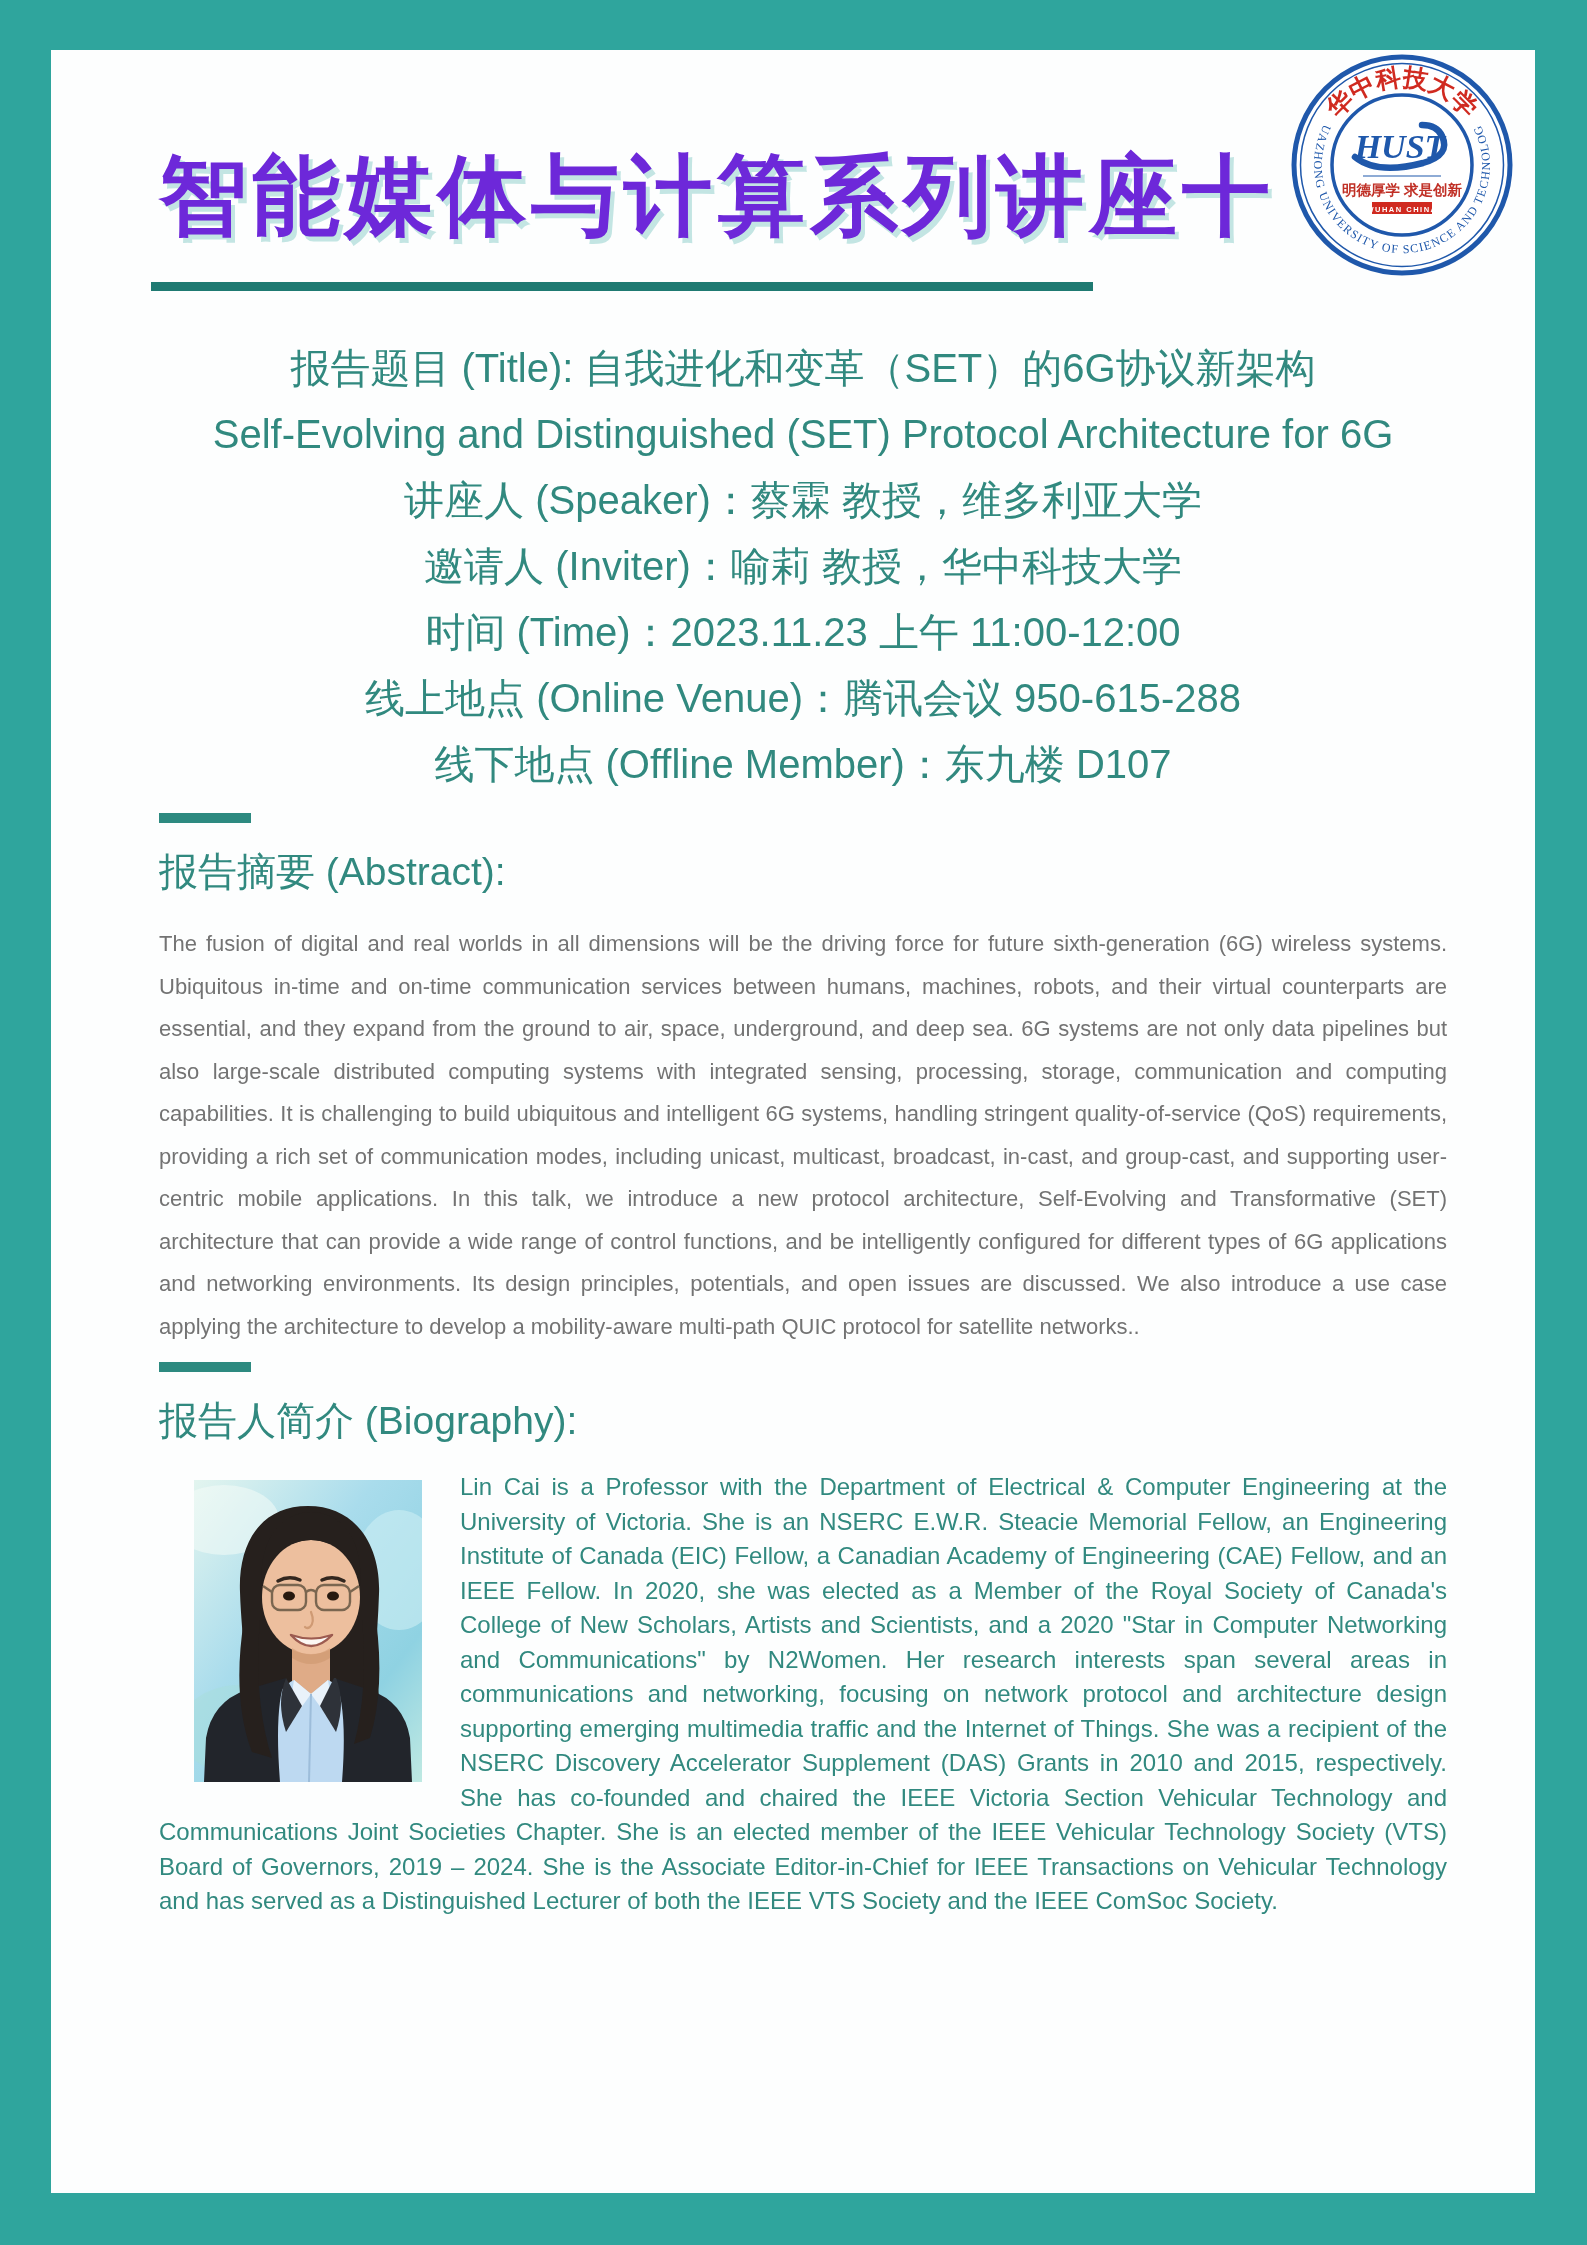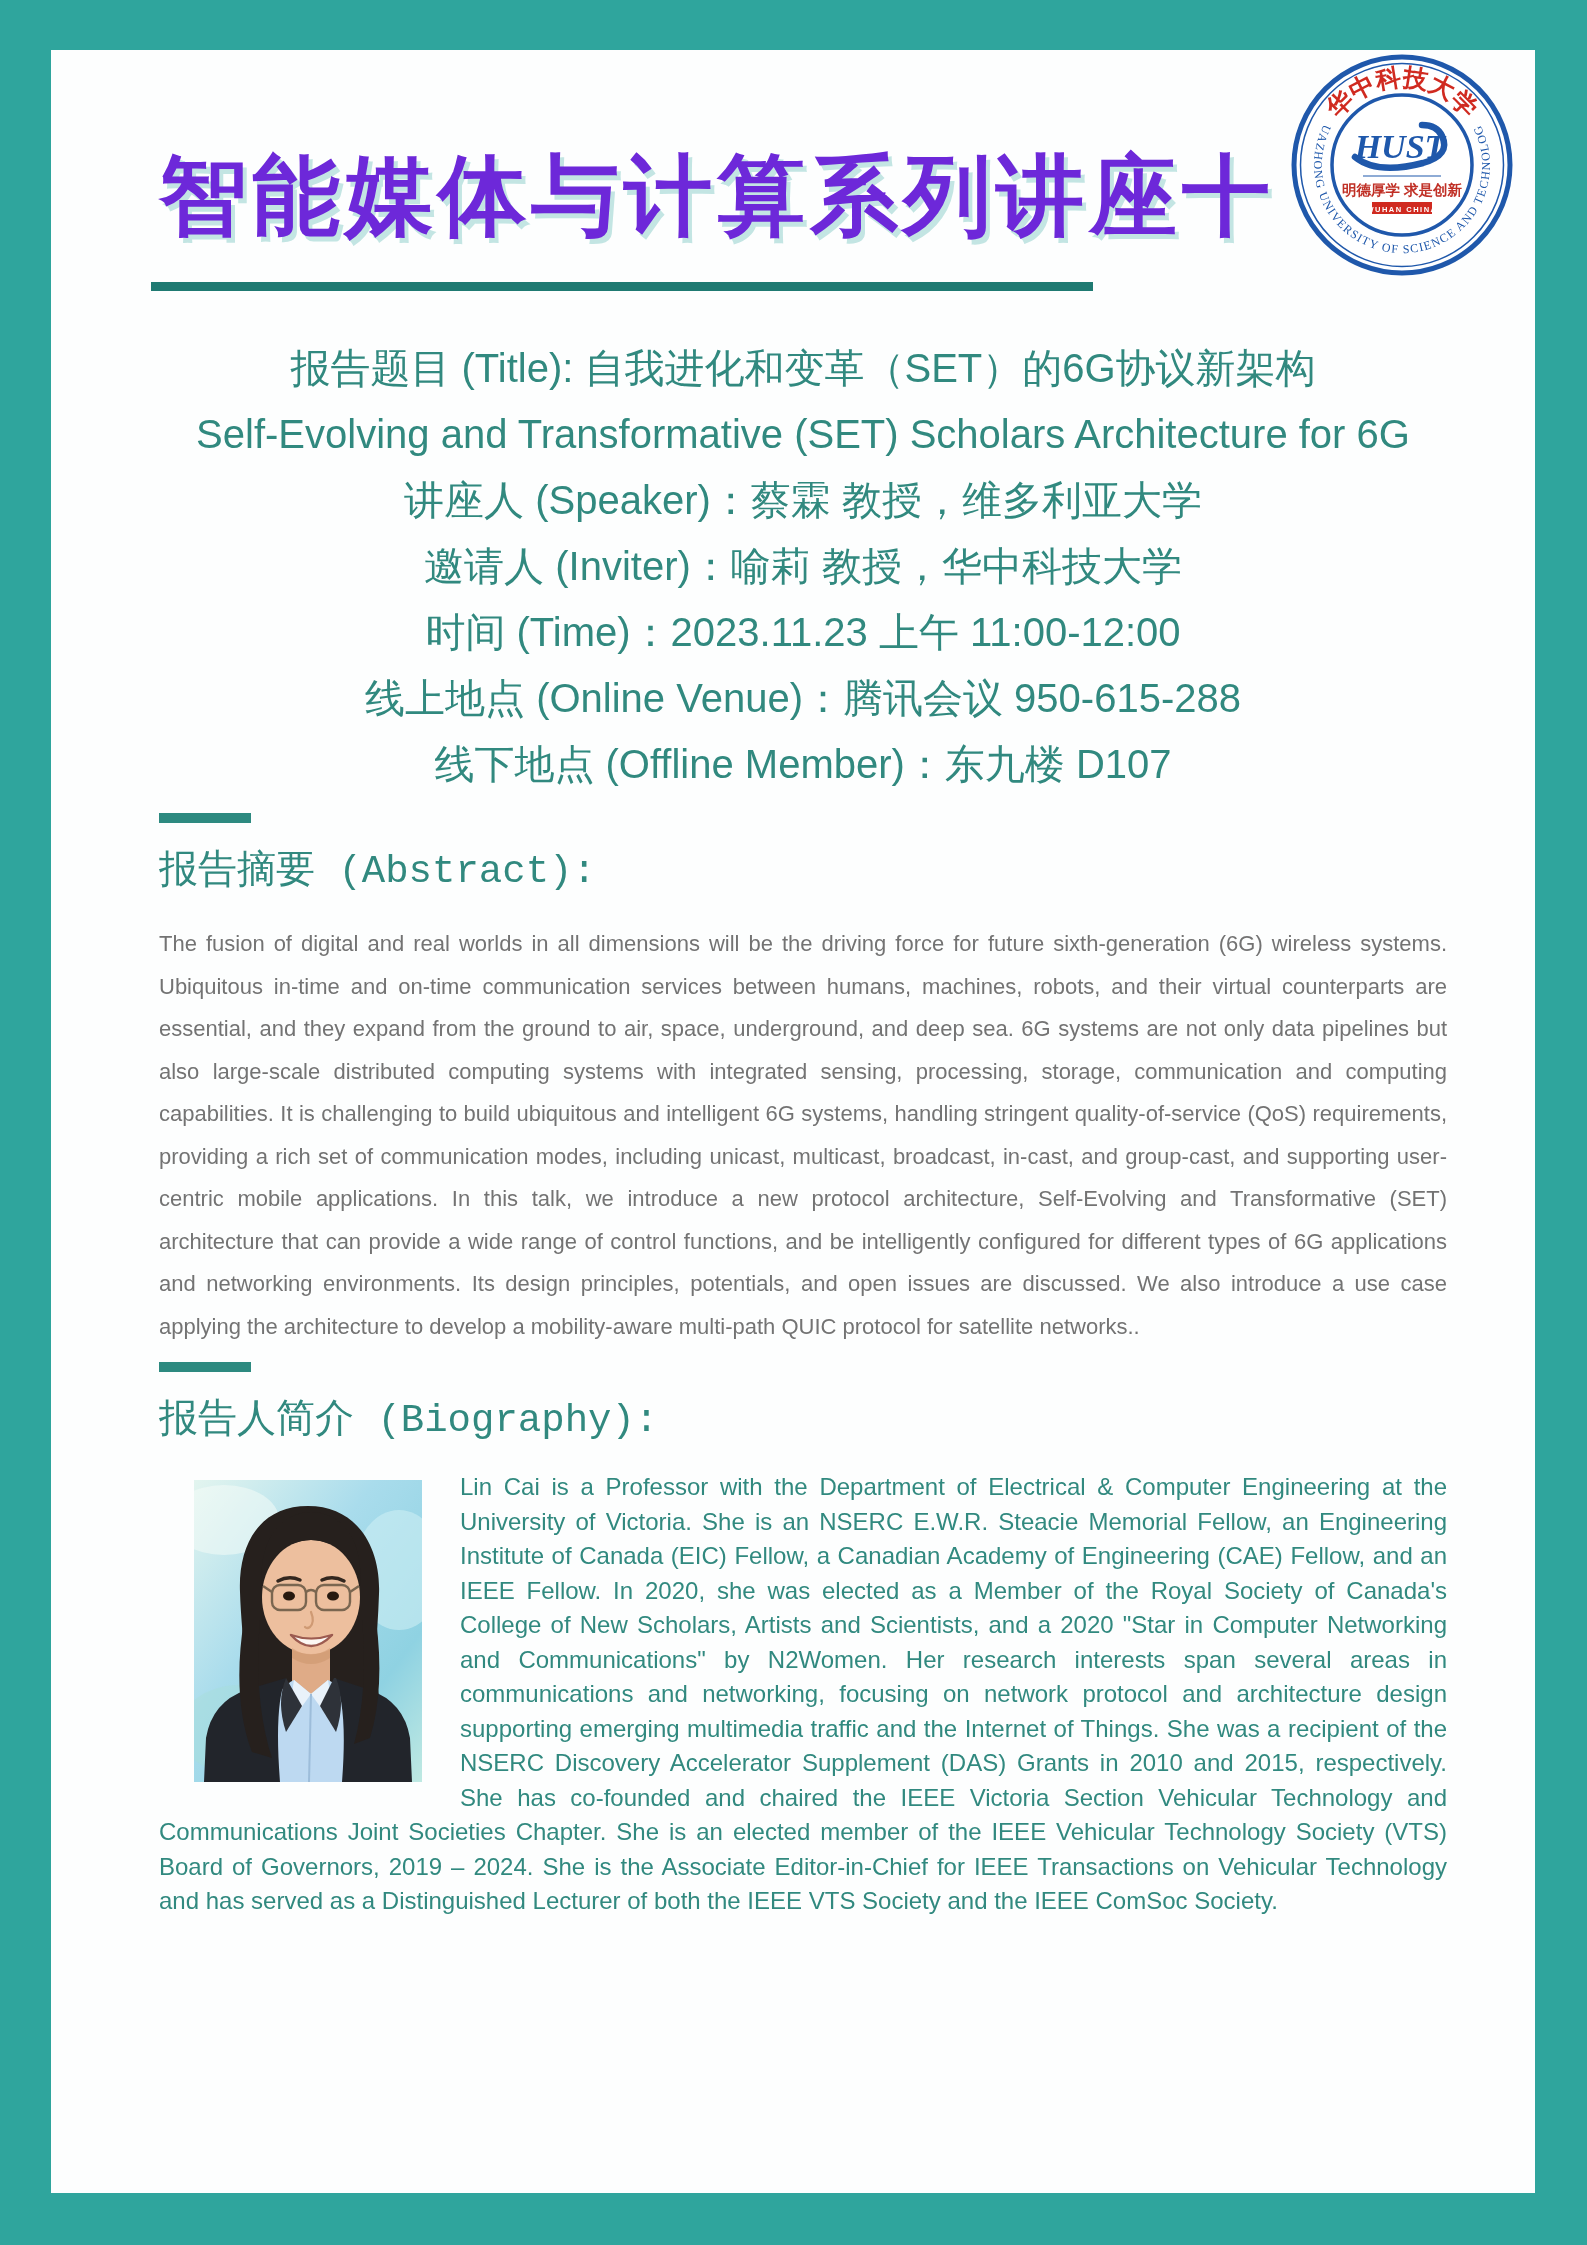--- a/index.html
+++ b/index.html
@@ -67,21 +67,20 @@
     height: 10px;
     background: #2D8A80;
   }
   .dash-abstract { margin-top: 16px; }
   .dash-bio { margin-top: 14px; }
   .section-heading {
     margin-top: 26px;
     font-size: 39px;
     line-height: 46px;
     color: #31897F;
-    font-family: Liberation Mono, monospace;
   }
   .abstract-text {
     margin: 28px 0 0 0;
     font-size: 22px;
     line-height: 42.5px;
     text-align: justify;
     color: #737373;
   }
   .bio-wrap {
     margin-top: 26px;
@@ -123,21 +122,21 @@
       <text x="111" y="141" font-size="14.5" font-weight="bold" text-anchor="middle" fill="#C03026">明德厚学 求是创新</text>
       <rect x="81" y="148" width="60" height="12" fill="#D02A20"></rect>
       <text x="111" y="157.5" font-size="7.5" font-weight="bold" letter-spacing="1.5" text-anchor="middle" fill="#ffffff">WUHAN CHINA</text>
     </svg>
 
     <h1 class="series-title">智能媒体与计算系列讲座十</h1>
     <div class="title-underline"></div>
 
     <div class="details">
       <div class="detail-line">报告题目 (Title): 自我进化和变革（SET）的6G协议新架构</div>
-      <div class="detail-line">Self-Evolving and Transformative (SET) Scholars Architecture for 6G</div>
+      <div class="detail-line">Self-Evolving and Distinguished (SET) Protocol Architecture for 6G</div>
       <div class="detail-line">讲座人 (Speaker)：蔡霖 教授，维多利亚大学</div>
       <div class="detail-line">邀请人 (Inviter)：喻莉 教授，华中科技大学</div>
       <div class="detail-line">时间 (Time)：2023.11.23 上午 11:00-12:00</div>
       <div class="detail-line">线上地点 (Online Venue)：腾讯会议 950-615-288</div>
       <div class="detail-line">线下地点 (Offline Member)：东九楼 D107</div>
     </div>
 
     <div class="dash dash-abstract"></div>
     <div class="section-heading">报告摘要 (Abstract):</div>
     <p class="abstract-text">The fusion of digital and real worlds in all dimensions will be the driving force for future sixth-generation (6G) wireless systems. Ubiquitous in-time and on-time communication services between humans, machines, robots, and their virtual counterparts are essential, and they expand from the ground to air, space, underground, and deep sea. 6G systems are not only data pipelines but also large-scale distributed computing systems with integrated sensing, processing, storage, communication and computing capabilities. It is challenging to build ubiquitous and intelligent 6G systems, handling stringent quality-of-service (QoS) requirements, providing a rich set of communication modes, including unicast, multicast, broadcast, in-cast, and group-cast, and supporting user-centric mobile applications. In this talk, we introduce a new protocol architecture, Self-Evolving and Transformative (SET) architecture that can provide a wide range of control functions, and be intelligently configured for different types of 6G applications and networking environments. Its design principles, potentials, and open issues are discussed. We also introduce a use case applying the architecture to develop a mobility-aware multi-path QUIC protocol for satellite networks..</p>

